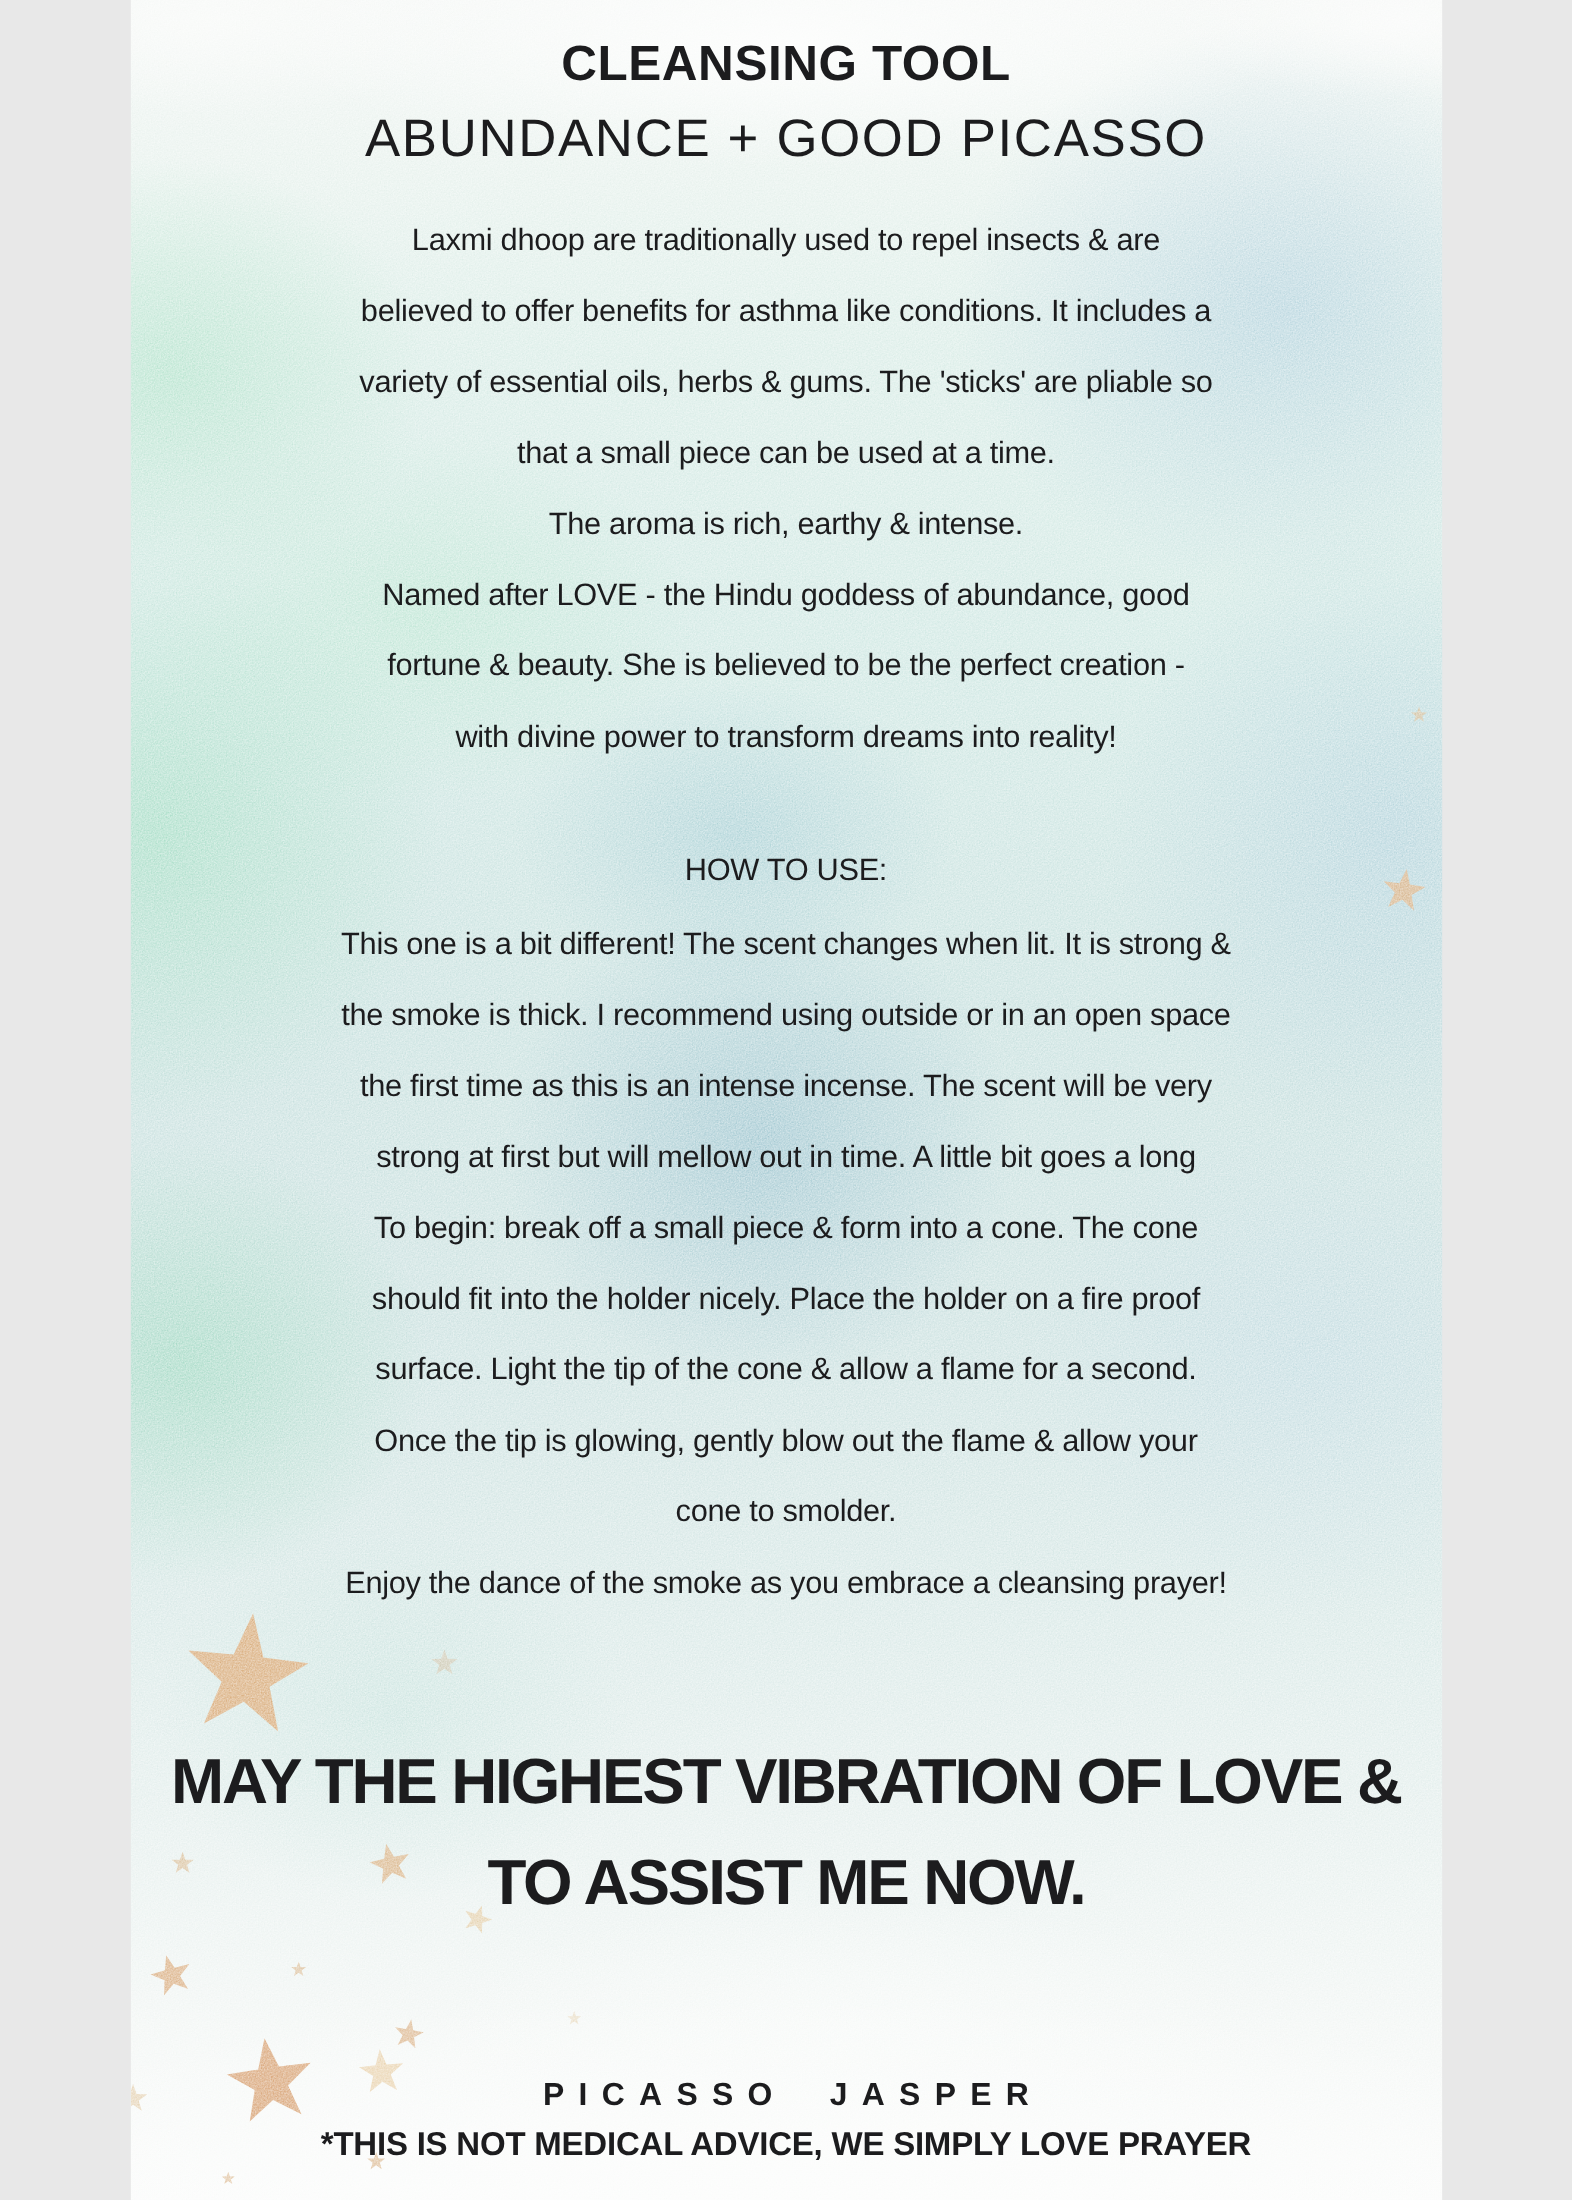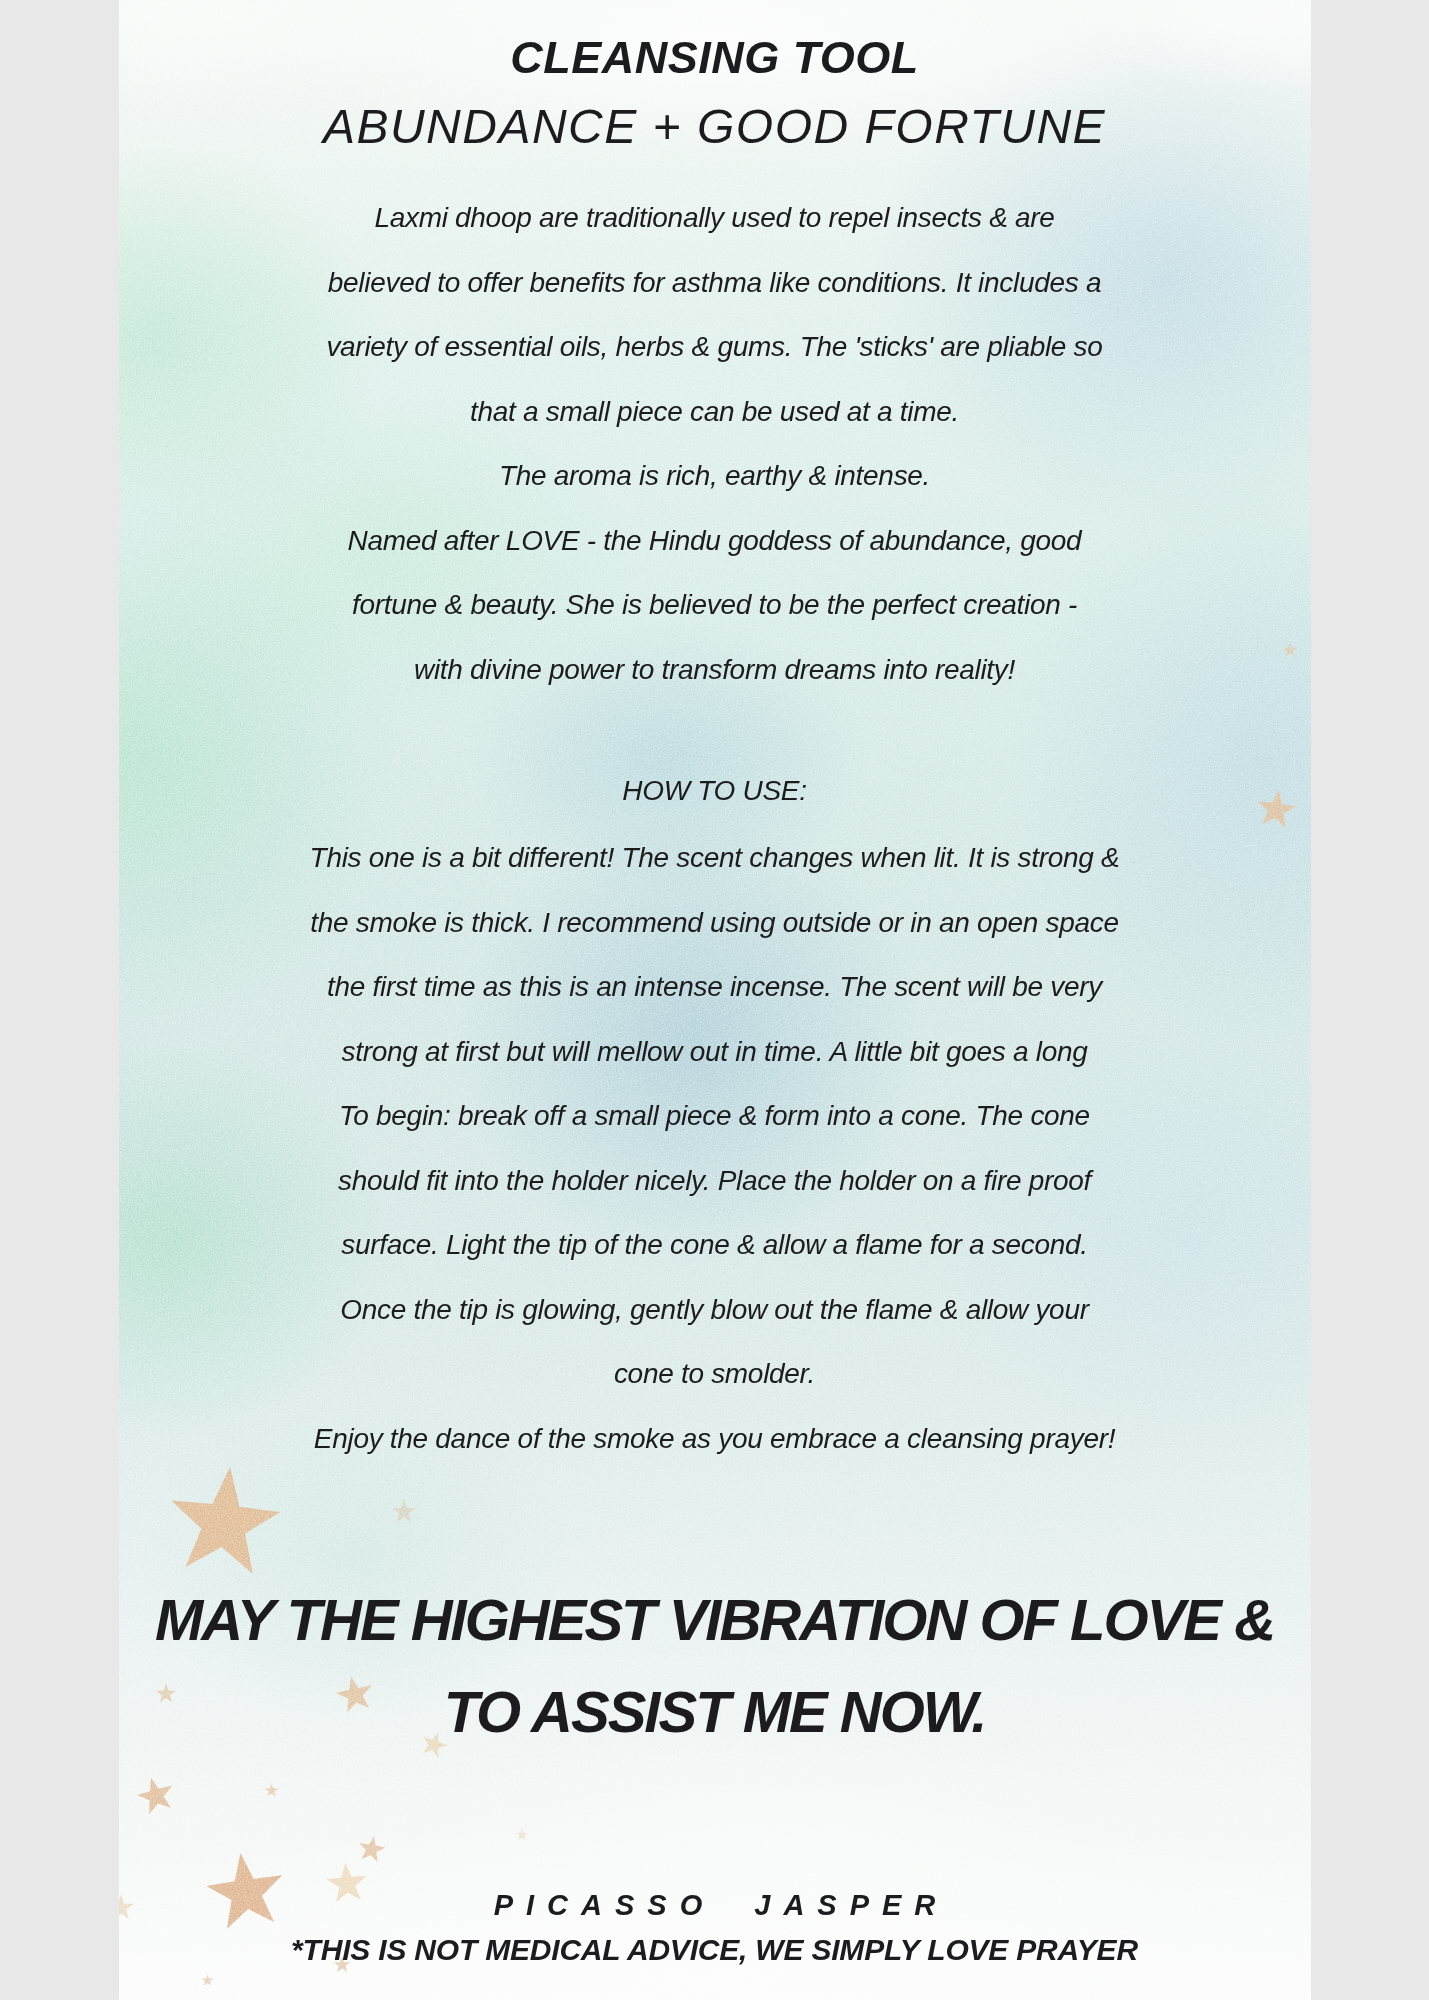--- a/index.html
+++ b/index.html
@@ -21,21 +21,20 @@
       radial-gradient(ellipse 30% 18% at 2% 38%, rgba(150,218,186,0.7), rgba(150,218,186,0) 72%),
       radial-gradient(ellipse 26% 14% at 4% 62%, rgba(140,212,180,0.65), rgba(140,212,180,0) 72%),
       radial-gradient(ellipse 30% 12% at 22% 28%, rgba(175,228,200,0.55), rgba(175,228,200,0) 70%),
       radial-gradient(ellipse 28% 16% at 48% 52%, rgba(115,170,192,0.5), rgba(115,170,192,0) 70%),
       radial-gradient(ellipse 24% 10% at 46% 38%, rgba(130,185,200,0.45), rgba(130,185,200,0) 70%),
       radial-gradient(ellipse 35% 18% at 88% 14%, rgba(155,195,215,0.6), rgba(155,195,215,0) 72%),
       radial-gradient(ellipse 30% 20% at 96% 38%, rgba(160,198,216,0.55), rgba(160,198,216,0) 72%),
       radial-gradient(ellipse 30% 16% at 90% 62%, rgba(185,214,226,0.5), rgba(185,214,226,0) 72%),
       radial-gradient(ellipse 26% 12% at 20% 78%, rgba(180,220,212,0.45), rgba(180,220,212,0) 70%),
       linear-gradient(180deg,#f3f6f4 0%,#e6f1ec 8%,#d8ece6 16%,#cde7e2 30%,#c6e0de 46%,#c9e0df 60%,#d5e7e5 72%,#e3eeec 82%,#f2f6f4 92%,#fafbfa 100%);
-    font-style: italic;
   }
   .noise{position:absolute;inset:0;opacity:.5;pointer-events:none;mix-blend-mode:lighten;}
   .star-field{position:absolute;inset:0;pointer-events:none;}
   .star-field svg{position:absolute;display:block;}
   .text-layer{position:absolute;inset:0;}
   .block{position:absolute;left:0;width:100%;text-align:center;}
   .block .line{white-space:nowrap;}
   .title{top:31px;font-size:45px;font-weight:800;letter-spacing:.5px;line-height:54px;}
   .subtitle{top:99px;font-size:48px;font-weight:400;letter-spacing:1.5px;line-height:56px;}
   .bodytext{font-size:28px;font-weight:400;line-height:64.5px;letter-spacing:-0.3px;}
@@ -134,21 +133,21 @@
     <rect width="100%" height="100%" filter="url(#paperNoise)"></rect>
   </svg>
 
   <div class="text-layer">
 
     <div class="block title">
       <div class="line">CLEANSING TOOL</div>
     </div>
 
     <div class="block subtitle">
-      <div class="line">ABUNDANCE + GOOD FORTUNE</div>
+      <div class="line">ABUNDANCE + GOOD PICASSO</div>
     </div>
 
     <div class="block bodytext intro">
         <div class="line">Laxmi dhoop are traditionally used to repel insects &amp; are</div>
         <div class="line">believed to offer benefits for asthma like conditions. It includes a</div>
         <div class="line">variety of essential oils, herbs &amp; gums. The 'sticks' are pliable so</div>
         <div class="line">that a small piece can be used at a time.</div>
         <div class="line">The aroma is rich, earthy &amp; intense.</div>
         <div class="line">Named after LOVE - the Hindu goddess of abundance, good</div>
         <div class="line">fortune &amp; beauty. She is believed to be the perfect creation -</div>

